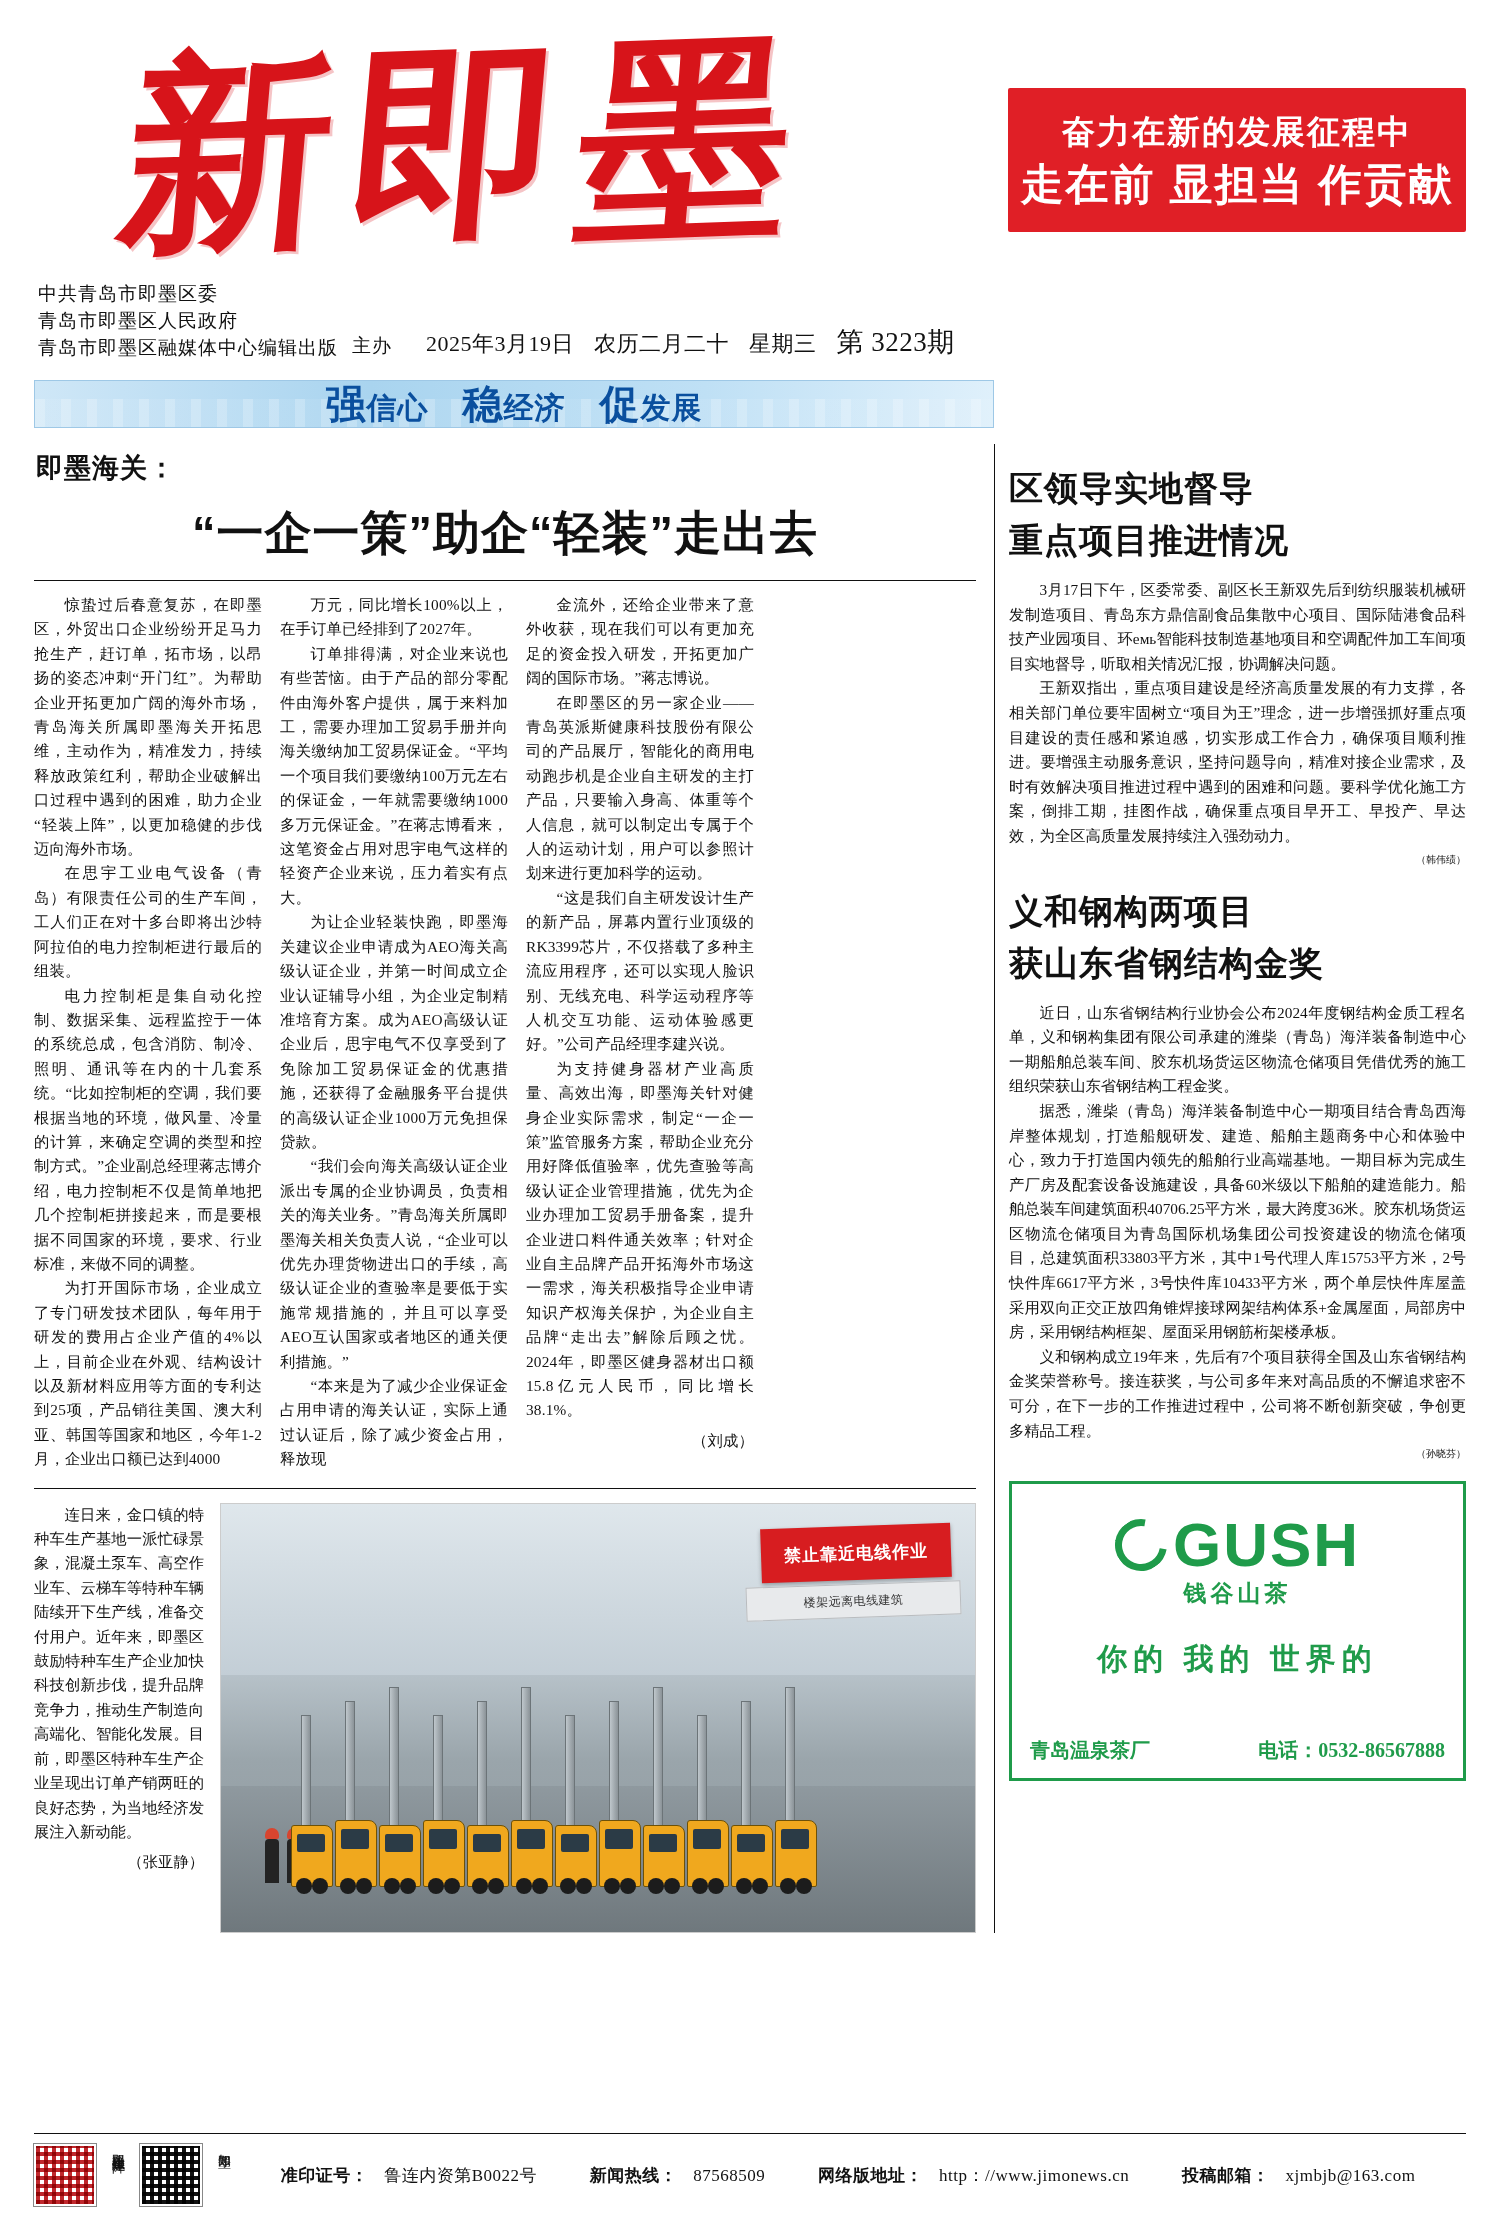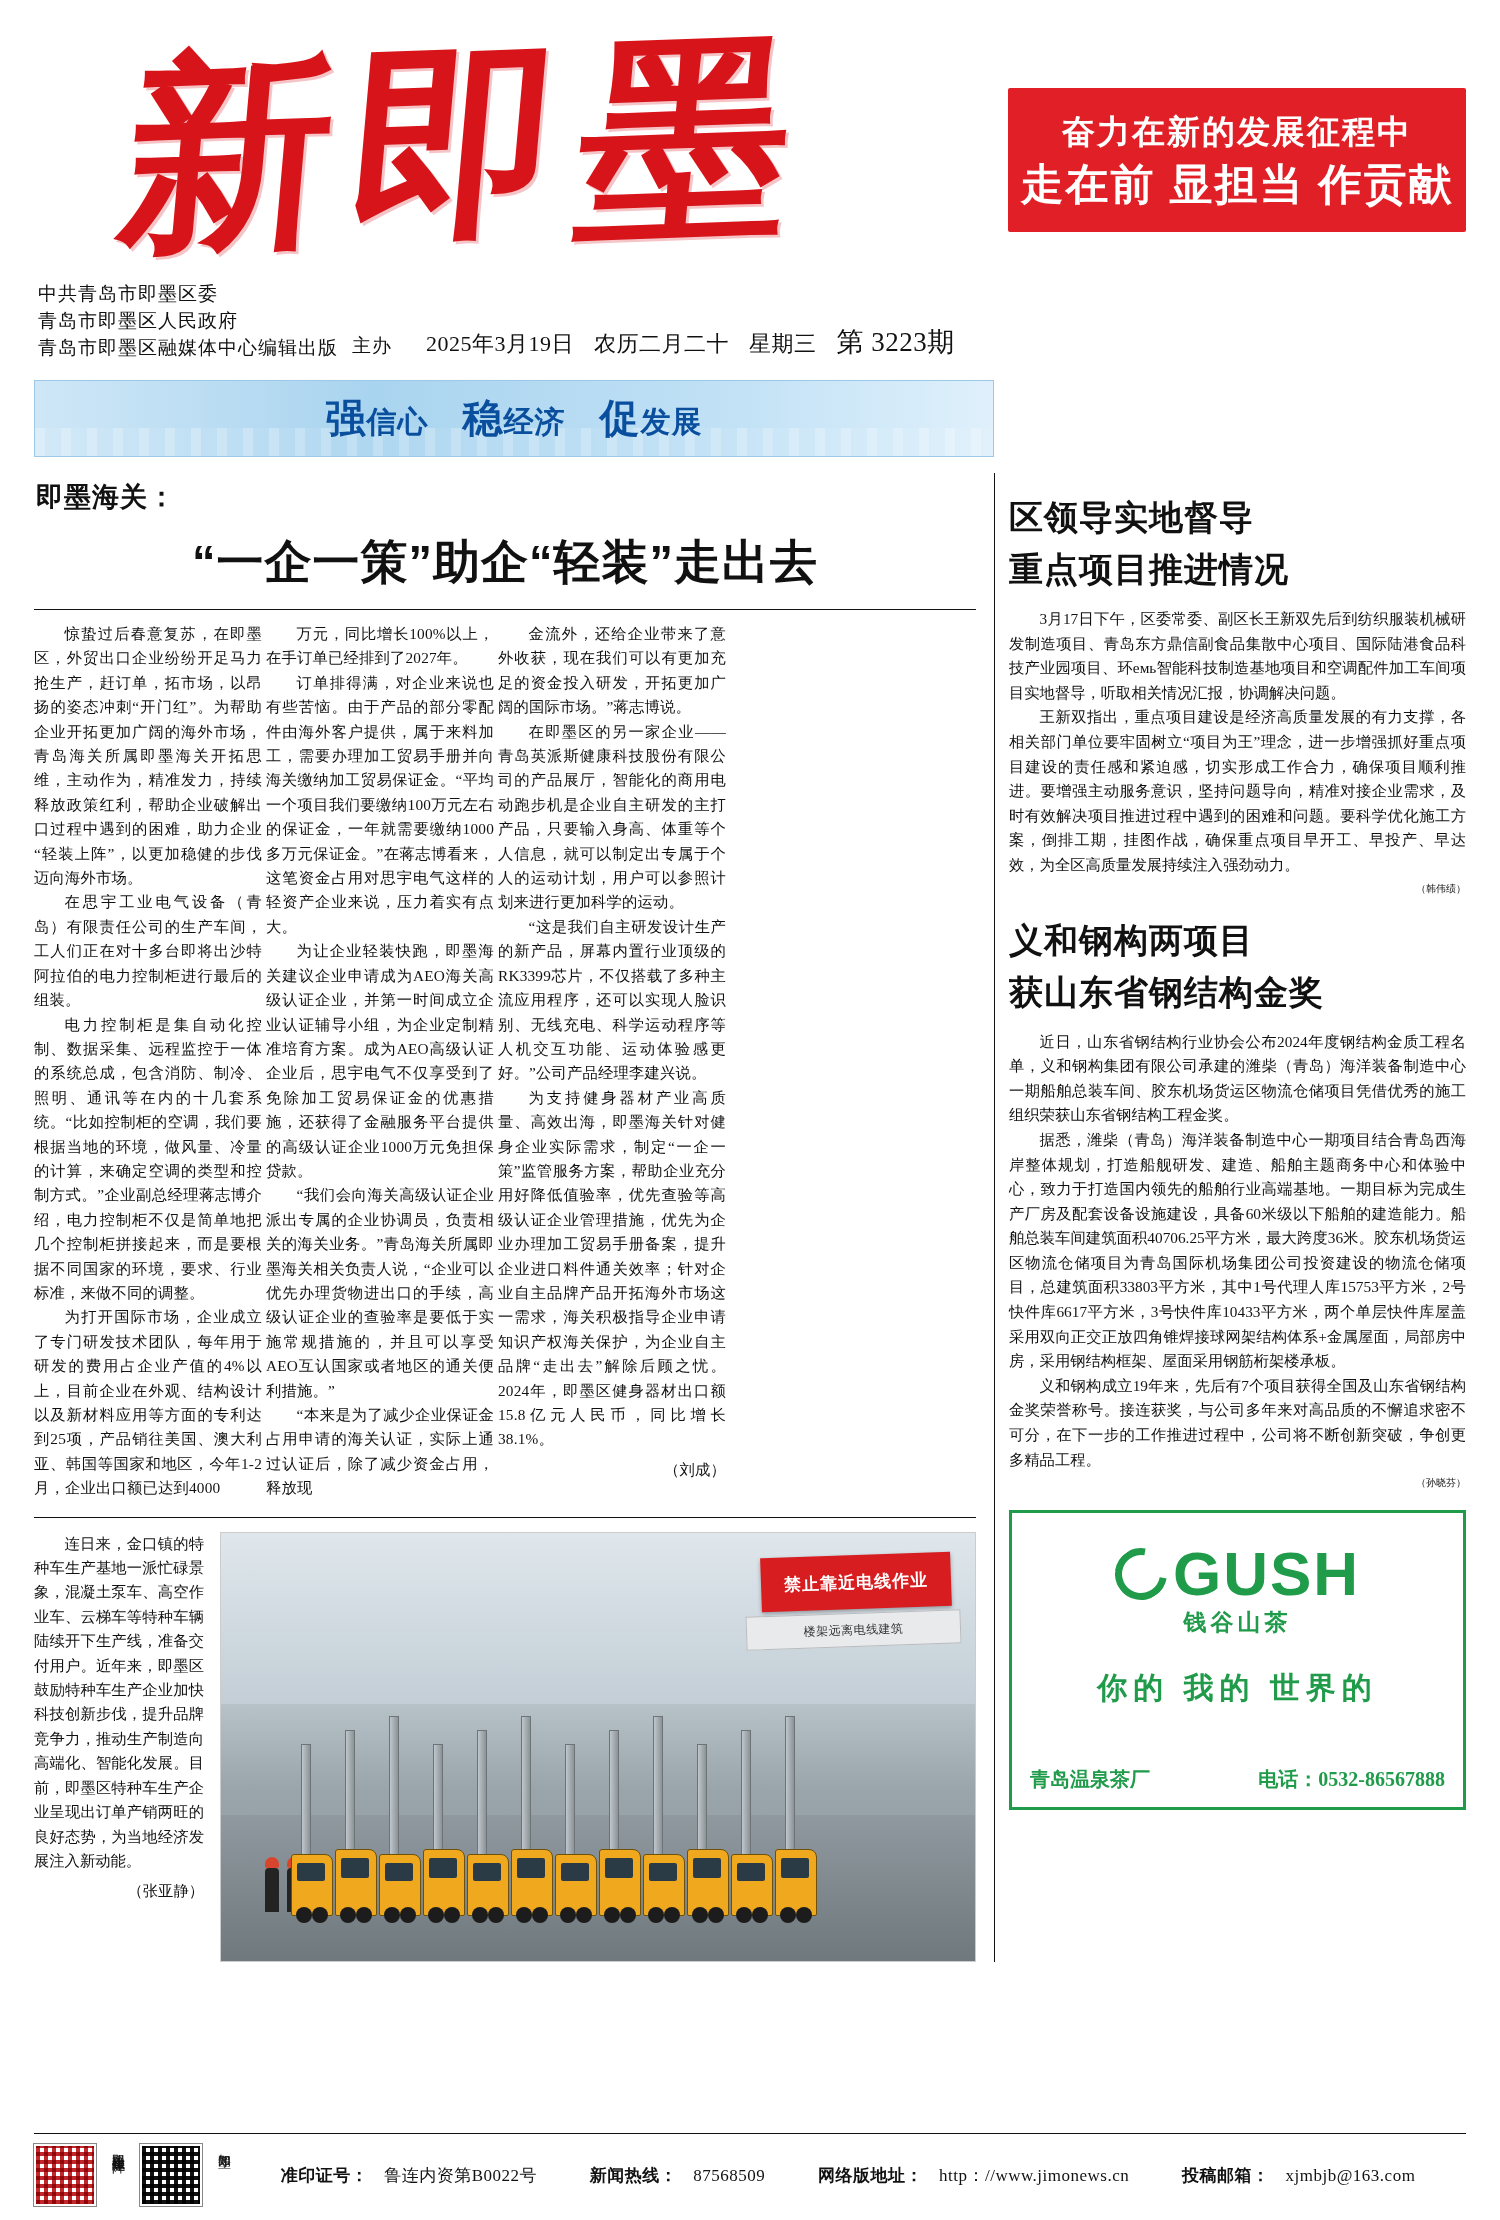--- a/index.html
+++ b/index.html
@@ -97,21 +97,21 @@
     font-size: 43px;
     font-weight: 700;
     letter-spacing: 2px;
     line-height: 52px;
     font-family: "Liberation Sans", sans-serif;
   }
 
   
   .blue-strip {
     width: 960px;
-    height: 77px;
+    height: 48px;
     margin-top: 4px;
     background: linear-gradient(90deg,#cfe7f7 0%, #a9d4ef 35%, #bfe0f5 70%, #dff0fb 100%);
     border: 1px solid #9ec8e6;
     display: flex;
     align-items: center;
     justify-content: center;
     gap: 34px;
     position: relative;
     overflow: hidden;
   }
@@ -161,21 +161,21 @@
     line-height: 74px;
     text-align: center;
     font-family: "Liberation Sans", sans-serif;
     margin-bottom: 10px;
   }
   .hr-thin { border-top: 1px solid #111; margin: 6px 0 12px 0; }
 
   
   .cols4 {
     display: flex;
-    gap: 4px;
+    gap: 18px;
   }
   .col {
     width: 228px;
     font-size: 15.3px;
     line-height: 24.4px;
     text-align: justify;
     letter-spacing: 0.2px;
   }
   .col p { margin: 0 0 0 0; text-indent: 2em; }
   .byline { text-align: right; margin-top: 6px; font-size: 15.3px; }

